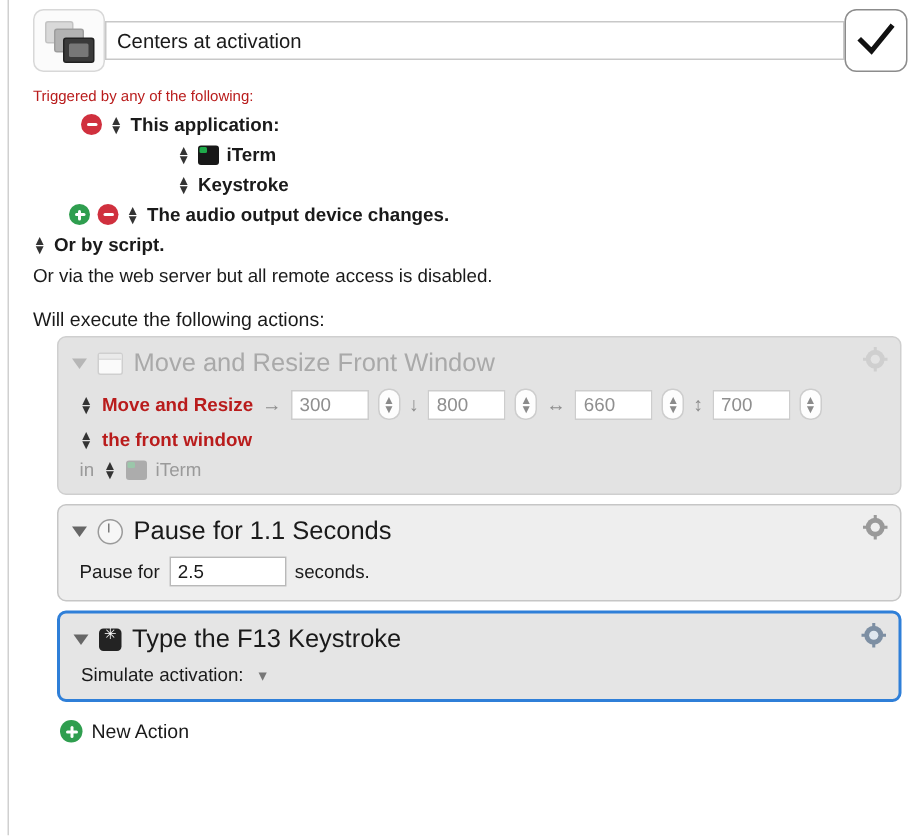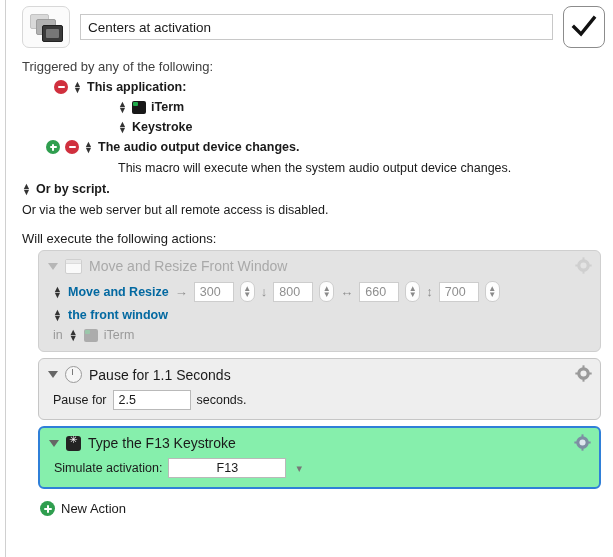--- a/index.html
+++ b/index.html
@@ -27,21 +27,20 @@
     position: absolute;
     left: 6px; top: 0; right: 0; bottom: 0;
     padding: 0;
   }
 
   
   .header {
     display: flex;
     align-items: center;
     padding: 6px 8px 4px 16px;
-    gap: 10px;
   }
   .macro-icon-box {
     width: 46px; height: 40px;
     border: 1px solid #d8d8d8;
     border-radius: 7px;
     background: #fbfbfb;
     position: relative;
     flex: 0 0 auto;
   }
   .win {
@@ -75,22 +74,22 @@
     border-radius: 8px;
     background: #fff;
     flex: 0 0 auto;
     display: flex; align-items: center; justify-content: center;
   }
   .check-box-btn svg { display:block; }
 
   
   .sec-label {
     padding: 7px 0 3px 16px;
-    font-size: 13px;
-    color: #404040;
+    font-size: 10px;
+    color: #b91c1c;
   }
   .trig-row {
     display: flex;
     align-items: center;
     gap: 5px;
     padding: 3px 0 3px 16px;
     font-size: 12.5px;
   }
   .indent-1 { padding-left: 48px; }
   .indent-2 { padding-left: 112px; }
@@ -166,28 +165,28 @@
     margin: 0 12px 6px 32px;
     border: 1px solid #c6c6c6;
     border-radius: 6px;
     background: #eeeeee;
     position: relative;
     padding: 4px 0 7px 0;
   }
   .action.disabled { background: #e3e3e3; border-color:#cfcfcf; color:#a6a6a6; }
   .action.selected {
     border: 2px solid #2f7fd8;
-    background: #86efac;
+    background: #e5e5e5;
   }
   .a-title {
     display: flex;
     align-items: center;
     gap: 7px;
     padding: 3px 8px 3px 9px;
-    font-size: 14px;
+    font-size: 17px;
   }
   .tri {
     width: 0; height: 0;
     border-left: 5px solid transparent;
     border-right: 5px solid transparent;
     border-top: 7px solid #666;
     flex: 0 0 auto;
   }
   .tri.dim { border-top-color: #b6b6b6; }
 
@@ -241,21 +240,21 @@
     background: #fff;
     border: 1px solid #b9b9b9;
     height: 20px;
     box-sizing: border-box;
     display: inline-flex;
     align-items: center;
     padding: 0 5px;
     font-size: 12.5px;
     color: #1a1a1a;
   }
-  .tf.num { width: 40px; }
+  .tf.num { width: 52px; }
   .tf.dim { border-color:#cdcdcd; color:#8f8f8f; background:#fff; }
   .tf.pause { width: 78px; }
   .tf.key { width: 118px; justify-content: center; }
 
   .nudge {
     width: 13px; height: 19px;
     border: 1px solid #cdcdcd;
     border-radius: 7px;
     background: #fdfdfd;
     display: inline-flex;
@@ -263,21 +262,21 @@
     align-items: center;
     justify-content: center;
     line-height: 6px;
     color: #8a8a8a;
     font-size: 8px;
     flex: 0 0 auto;
   }
   .nudge span { display:block; line-height: 6px; font-size:8px; }
 
   .arrowglyph { color:#8c8c8c; font-size: 13px; }
-  .lbl-dim { color:#0369a1; font-weight:bold; }
+  .lbl-dim { color:#b91c1c; font-weight:bold; }
   .lbl-dim-n { color:#9a9a9a; }
 
   .popup-arrow {
     color:#777; font-size: 11px; margin-left: 4px;
   }
 
   .new-action {
     display: flex;
     align-items: center;
     gap: 6px;
@@ -348,21 +347,20 @@
 
   <div class="trig-row indent-3">
     <div class="circ circ-green"></div>
     <div class="circ circ-red"></div>
     <div class="stepper">
         <span>▲</span>
         <span>▼</span>
       </div>
     <span class="bold">The audio output device changes.</span>
   </div>
-  <div class="desc-line">This macro will execute when the system audio output device changes.</div>
 
   <div class="trig-row" style="padding-left:16px;">
     <div class="stepper">
         <span>▲</span>
         <span>▼</span>
       </div>
     <span class="bold">Or by script.</span>
   </div>
   <div class="plain-line">Or via the web server but all remote access is disabled.</div>
 
@@ -479,21 +477,20 @@
         <g fill="#7d8fa3">
           <rect x="8.8" y="0.4" width="2.4" height="3.6"></rect>
           <rect x="8.8" y="16" width="2.4" height="3.6"></rect>
           <rect x="0.4" y="8.8" width="3.6" height="2.4"></rect>
           <rect x="16" y="8.8" width="3.6" height="2.4"></rect>
         </g>
       </svg>
     </div>
     <div class="a-row sub">
       <span>Simulate activation:</span>
-      <span class="tf key">F13</span>
       <span class="popup-arrow">▾</span>
     </div>
   </div>
 
   <div class="new-action">
     <span class="plus-green"></span>
     <span>New Action</span>
   </div>
 
 </div>

